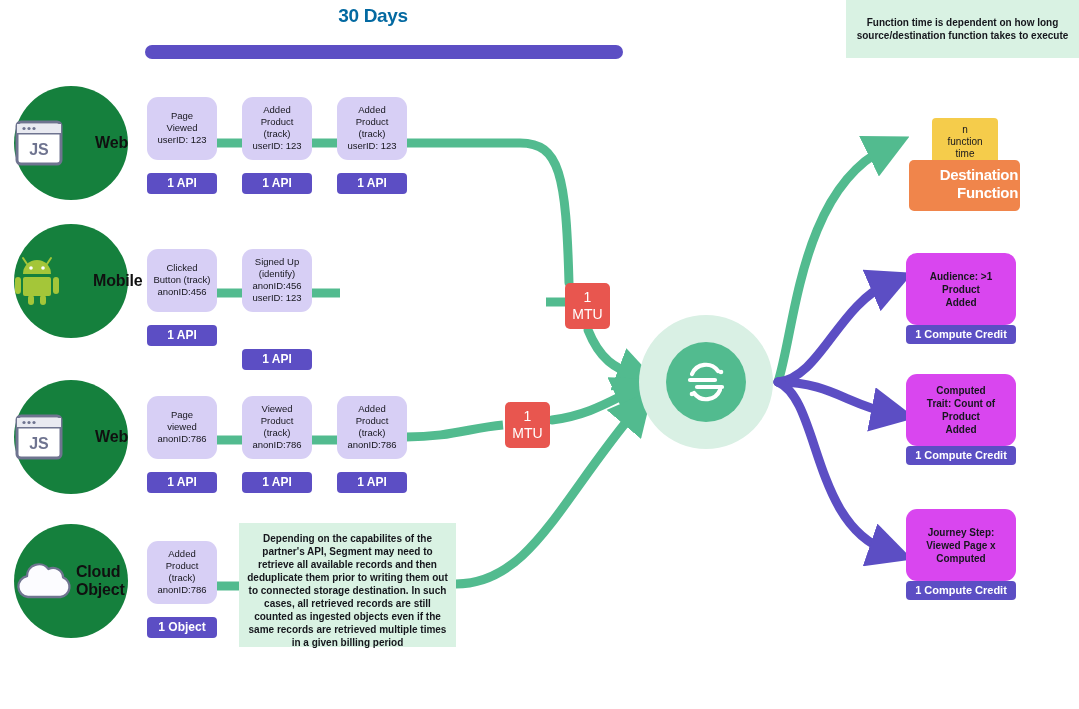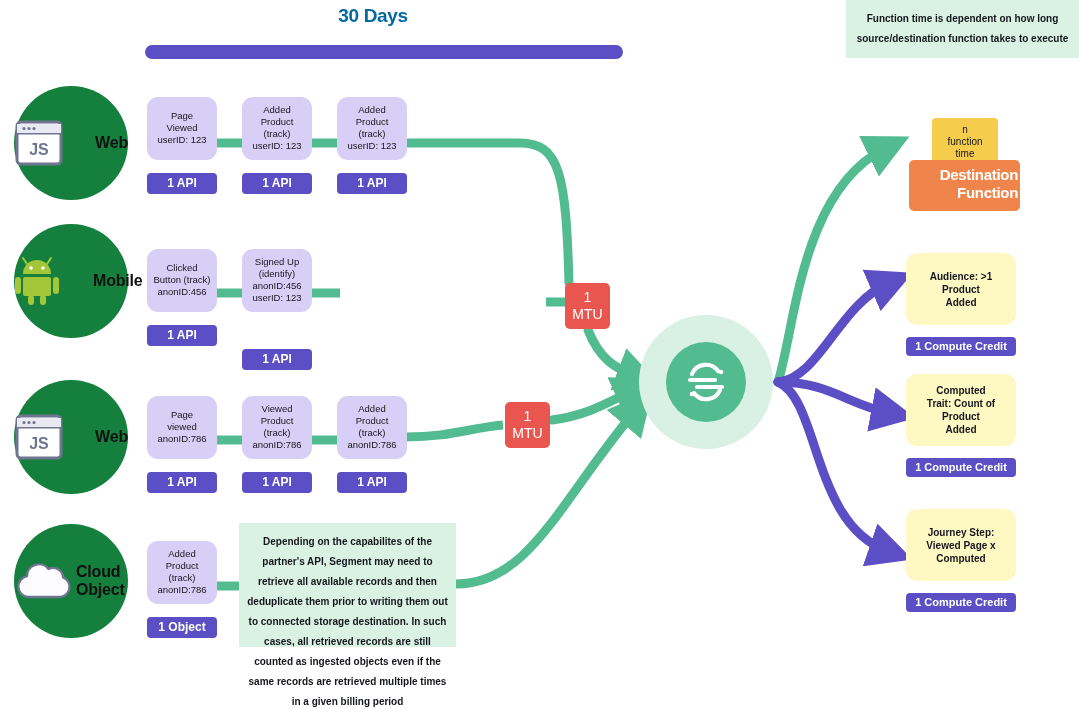--- a/index.html
+++ b/index.html
@@ -73,21 +73,21 @@
     margin-top:13px;
   }
 
   
   .note{
     position:absolute;
     background:#d9f2e3;
     color:#15161c;
     font-size:10px;
     font-weight:bold;
-    line-height:20px;
+    line-height:13px;
     text-align:center;
     padding:9px 8px;
     box-sizing:border-box;
   }
 
   
   .mtu{
     position:absolute;
     width:45px;height:46px;
     background:#e8564f;
@@ -137,40 +137,40 @@
     font-size:15px;font-weight:bold;line-height:18px;
     padding:6px 2px 9px 2px;
     letter-spacing:-0.3px;
   }
   .dest{
     position:absolute;
     width:110px;
     display:flex;flex-direction:column;align-items:stretch;
   }
   .dest-body{
-    background:#fef9c3;
+    background:#d946ef;
     border-radius:11px;
     text-align:center;
     font-size:10px;
     line-height:13px;
     color:#16161d;
     font-weight:bold;
     padding:10px 4px;
     min-height:52px;
     display:flex;flex-direction:column;justify-content:center;
   }
   .dest-badge{
     background:#5c4ec4;
     color:#ffffff;
     text-align:center;
     font-size:11px;
     font-weight:bold;
     border-radius:4px;
     padding:3px 0 4px 0;
-    margin-top:12px;
+    margin-top:0;
   }
 </style>
 </head>
 <body>
 
 <div id="canvas">
 
   <svg id="edges" viewBox="0 0 1079 709">
     <defs>
       <marker id="ag" markerWidth="5" markerHeight="5" refX="2.1" refY="2.5" orient="auto">

